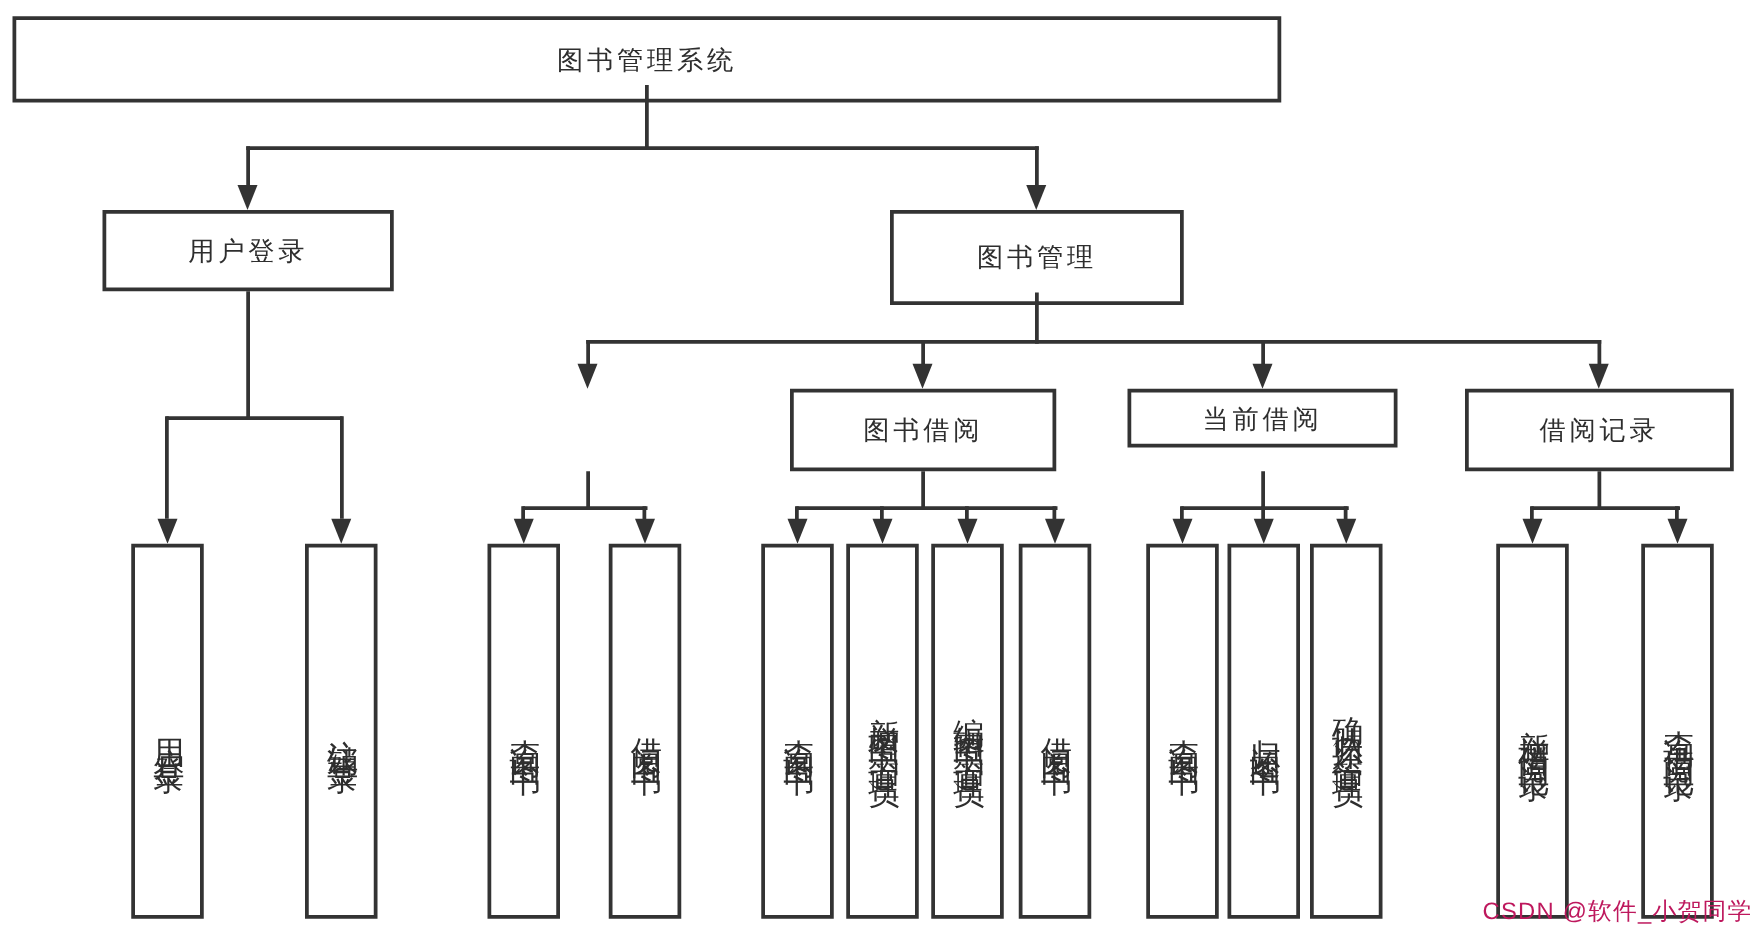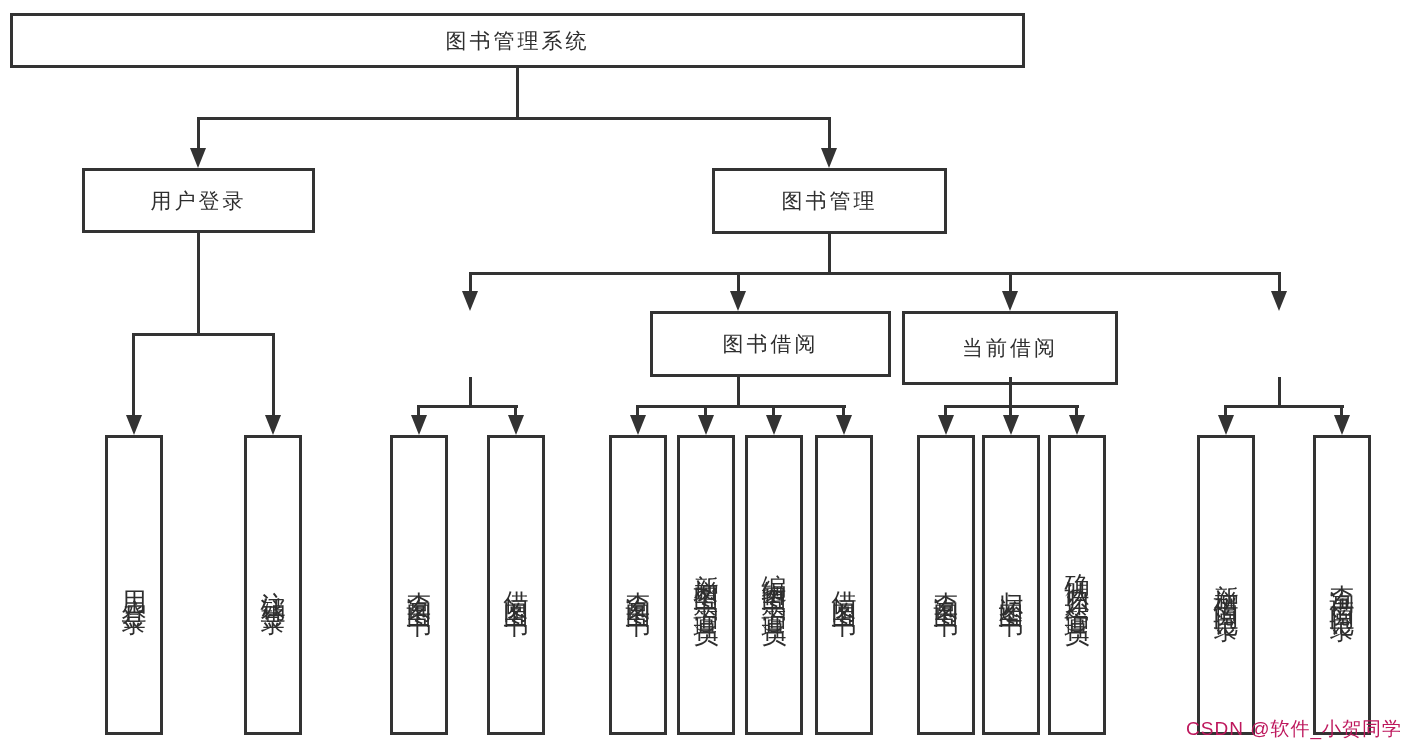--- a/index.html
+++ b/index.html
@@ -43,35 +43,35 @@
     color:#be185d;
     letter-spacing:1px;
     z-index:20;
   }
 </style>
 </head>
 <body>
 
 <div id="canvas">
 
-  <div class="node hnode" style="left:10px;top:13px;width:1015px;height:55px;">
+  <div class="node hnode" style="left:10px;top:13px;width:1015px;height:69px;">
     <span>图书管理系统</span>
   </div>
 
   <div class="vline" style="left:516px;top:68px;height:50px;"></div>
   <div class="hline" style="left:197px;top:117px;width:634px;"></div>
   <div class="vline" style="left:197px;top:117px;height:33px;"></div>
   <div class="arrowhead" style="left:190px;top:148px;"></div>
   <div class="vline" style="left:828px;top:117px;height:33px;"></div>
   <div class="arrowhead" style="left:821px;top:148px;"></div>
 
   <div class="node hnode" style="left:82px;top:168px;width:233px;height:65px;">
     <span>用户登录</span>
   </div>
-  <div class="node hnode" style="left:712px;top:168px;width:235px;height:66px;">
+  <div class="node hnode" style="left:712px;top:168px;width:235px;height:76px;">
     <span>图书管理</span>
   </div>
 
   <div class="vline" style="left:197px;top:233px;height:102px;"></div>
   <div class="hline" style="left:133px;top:333px;width:141px;"></div>
   <div class="vline" style="left:132px;top:333px;height:82px;"></div>
   <div class="arrowhead" style="left:126px;top:415px;"></div>
   <div class="vline" style="left:272px;top:333px;height:82px;"></div>
   <div class="arrowhead" style="left:265px;top:415px;"></div>
 
@@ -79,25 +79,28 @@
   <div class="hline" style="left:469px;top:272px;width:812px;"></div>
   <div class="vline" style="left:469px;top:272px;height:20px;"></div>
   <div class="arrowhead" style="left:462px;top:291px;"></div>
   <div class="vline" style="left:737px;top:272px;height:20px;"></div>
   <div class="arrowhead" style="left:730px;top:291px;"></div>
   <div class="vline" style="left:1009px;top:272px;height:20px;"></div>
   <div class="arrowhead" style="left:1002px;top:291px;"></div>
   <div class="vline" style="left:1278px;top:272px;height:20px;"></div>
   <div class="arrowhead" style="left:1271px;top:291px;"></div>
 
-  <div class="node hnode" style="left:632px;top:311px;width:241px;height:66px;margin-left:18px;">
+  <div class="node hnode" style="left:632px;top:311px;width:213px;height:66px;">
     <span>图书借阅</span>
   </div>
-  <div class="node hnode" style="left:902px;top:311px;width:216px;height:74px;">
+  <div class="node hnode" style="left:902px;top:311px;width:216px;height:47px;">
     <span>当前借阅</span>
+  </div>
+  <div class="node hnode" style="left:1172px;top:311px;width:215px;height:66px;">
+    <span>借阅记录</span>
   </div>
 
   <div class="vline" style="left:469px;top:377px;height:31px;"></div>
   <div class="hline" style="left:418px;top:405px;width:100px;"></div>
   <div class="vline" style="left:417px;top:405px;height:12px;"></div>
   <div class="arrowhead" style="left:411px;top:415px;"></div>
   <div class="vline" style="left:514px;top:405px;height:12px;"></div>
   <div class="arrowhead" style="left:508px;top:415px;"></div>
 
   <div class="vline" style="left:737px;top:377px;height:31px;"></div>

